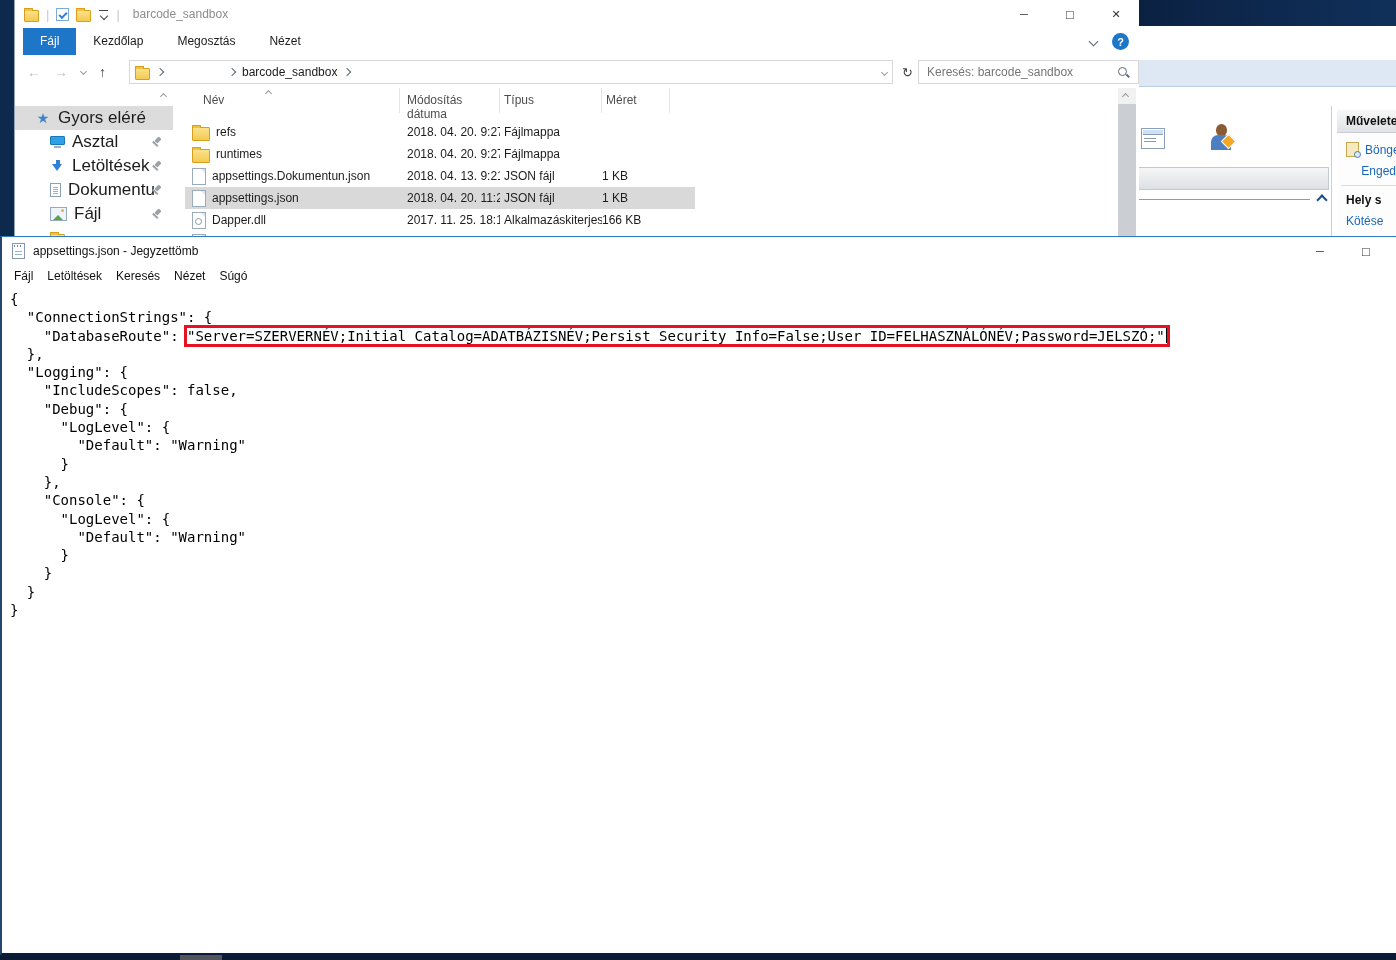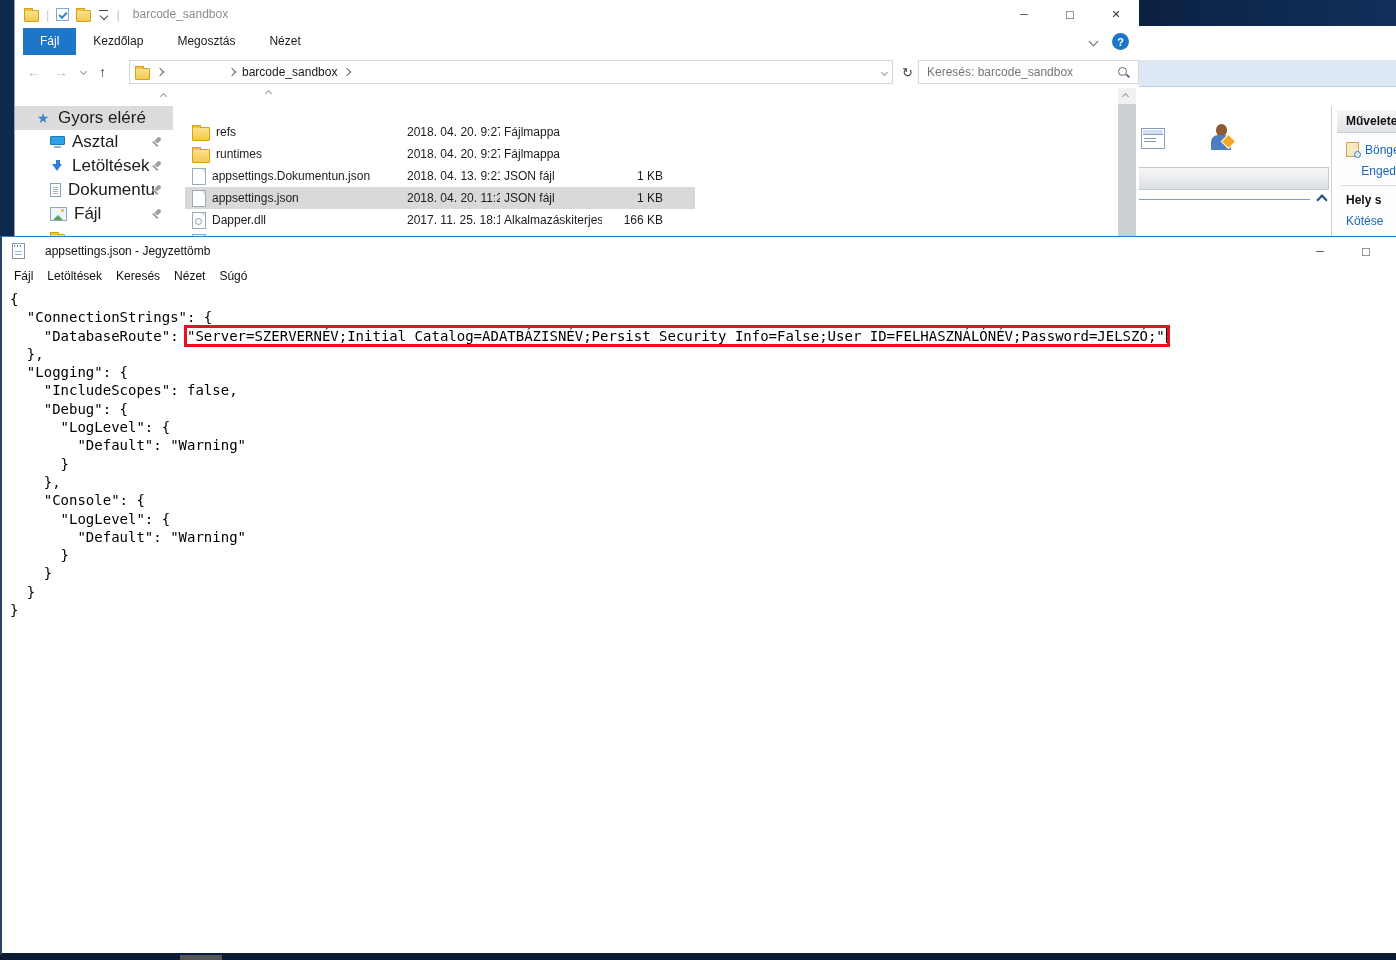--- a/index.html
+++ b/index.html
@@ -61,30 +61,30 @@
 
   .lheader{position:absolute;left:170px;top:0;display:flex;height:25px;font-size:12px;color:#4d4d4d}
   .hcell{border-right:1px solid #e4e4e4;padding-top:5px;box-sizing:border-box}
   .hc0{width:215px;padding-left:18px}.hc1{width:100px;padding-left:7px}.hc2{width:102px;padding-left:4px}.hc3{width:68px;padding-left:4px}
   .sortcaret{position:absolute;left:251px;top:3px}
   .flist{position:absolute;left:170px;top:33px;width:510px;bottom:0;overflow:hidden}
   .frow{display:flex;height:22px;align-items:center;font-size:12px;color:#1c1c1c}
   .frow.sel{background:#d9d9d9}
   .fc{box-sizing:border-box;white-space:nowrap;overflow:hidden}
   .fc0{width:215px;display:flex;align-items:center;gap:6px;padding-left:7px}
-  .fc1{width:100px;padding-left:7px}.fc2{width:102px;padding-left:4px}.fc3{width:68px;text-align:right;padding-right:7px}
+  .fc1{width:100px;padding-left:7px}.fc2{width:102px;padding-left:4px}.fc3{width:68px;text-align:left;padding-right:7px}
   .lscroll{position:absolute;left:1103px;top:0;width:18px;bottom:0;background:#f1f1f1}
   .lscroll .thumb{position:absolute;left:0;top:16px;width:18px;bottom:0;background:#cbcfd4}
   .lscroll .up{position:absolute;left:5px;top:6px}
 
   
   #npwin{position:absolute;left:0;top:236px;width:1394px;height:716px;background:#fff;
          border-top:1px solid #2e7cc4;border-left:2px solid #23456e;border-bottom:3px solid #0a1d38}
   .np-title{position:absolute;left:0;top:0;right:0;height:28px;display:flex;align-items:center;background:#fff}
-  .np-wtitle{font-size:12px;color:#101010;margin-left:20px;white-space:nowrap}
+  .np-wtitle{font-size:12px;color:#101010;margin-left:8px;white-space:nowrap}
   .np-min{position:absolute;left:1295px;top:0}
   .np-max{position:absolute;left:1341px;top:0}
   .np-menubar{position:absolute;left:0;top:28px;right:0;height:22px;display:flex;align-items:center;padding-left:5px;background:#fff}
   .np-menu{padding:0 7px;font-size:12px;color:#101010}
   .np-content{position:absolute;left:0;top:50px;right:0;bottom:0;padding:3px 0 0 8px;background:#fff;
               font-family:"DejaVu Sans Mono","Liberation Mono",monospace;font-size:14px;line-height:18.3px;color:#000}
   .cline{white-space:pre}
   .boxed{outline:3px solid #e81123;outline-offset:0}
   .caret{display:inline-block;width:1.5px;height:15px;background:#000;vertical-align:-2px;margin-left:1px}
 
@@ -280,20 +280,26 @@
           <span class="ipic"></span>
           <span class="lbl">Fájl</span>
           <span class="pinbox"></span>
         </div>
         <div class="srow ind">
           <span class="ifolder s13"></span>
         </div>
       </div>
     <span class="sb-scrollup chv up sm"></span>
 
+    <div class="lheader" id="ex-cols">
+        <div class="hcell hc0">Név</div>
+        <div class="hcell hc1">Módosítás dátuma</div>
+        <div class="hcell hc2">Típus</div>
+        <div class="hcell hc3">Méret</div>
+      </div>
     <span class="sortcaret chv up sm"></span>
     <div class="flist" id="ex-files">
         <div class="frow">
           <div class="fc fc0">
             <span class="ifolder"></span>
             <span>refs</span>
           </div>
           <div class="fc fc1">2018. 04. 20. 9:27</div>
           <div class="fc fc2">Fájlmappa</div>
           <div class="fc fc3"></div>

